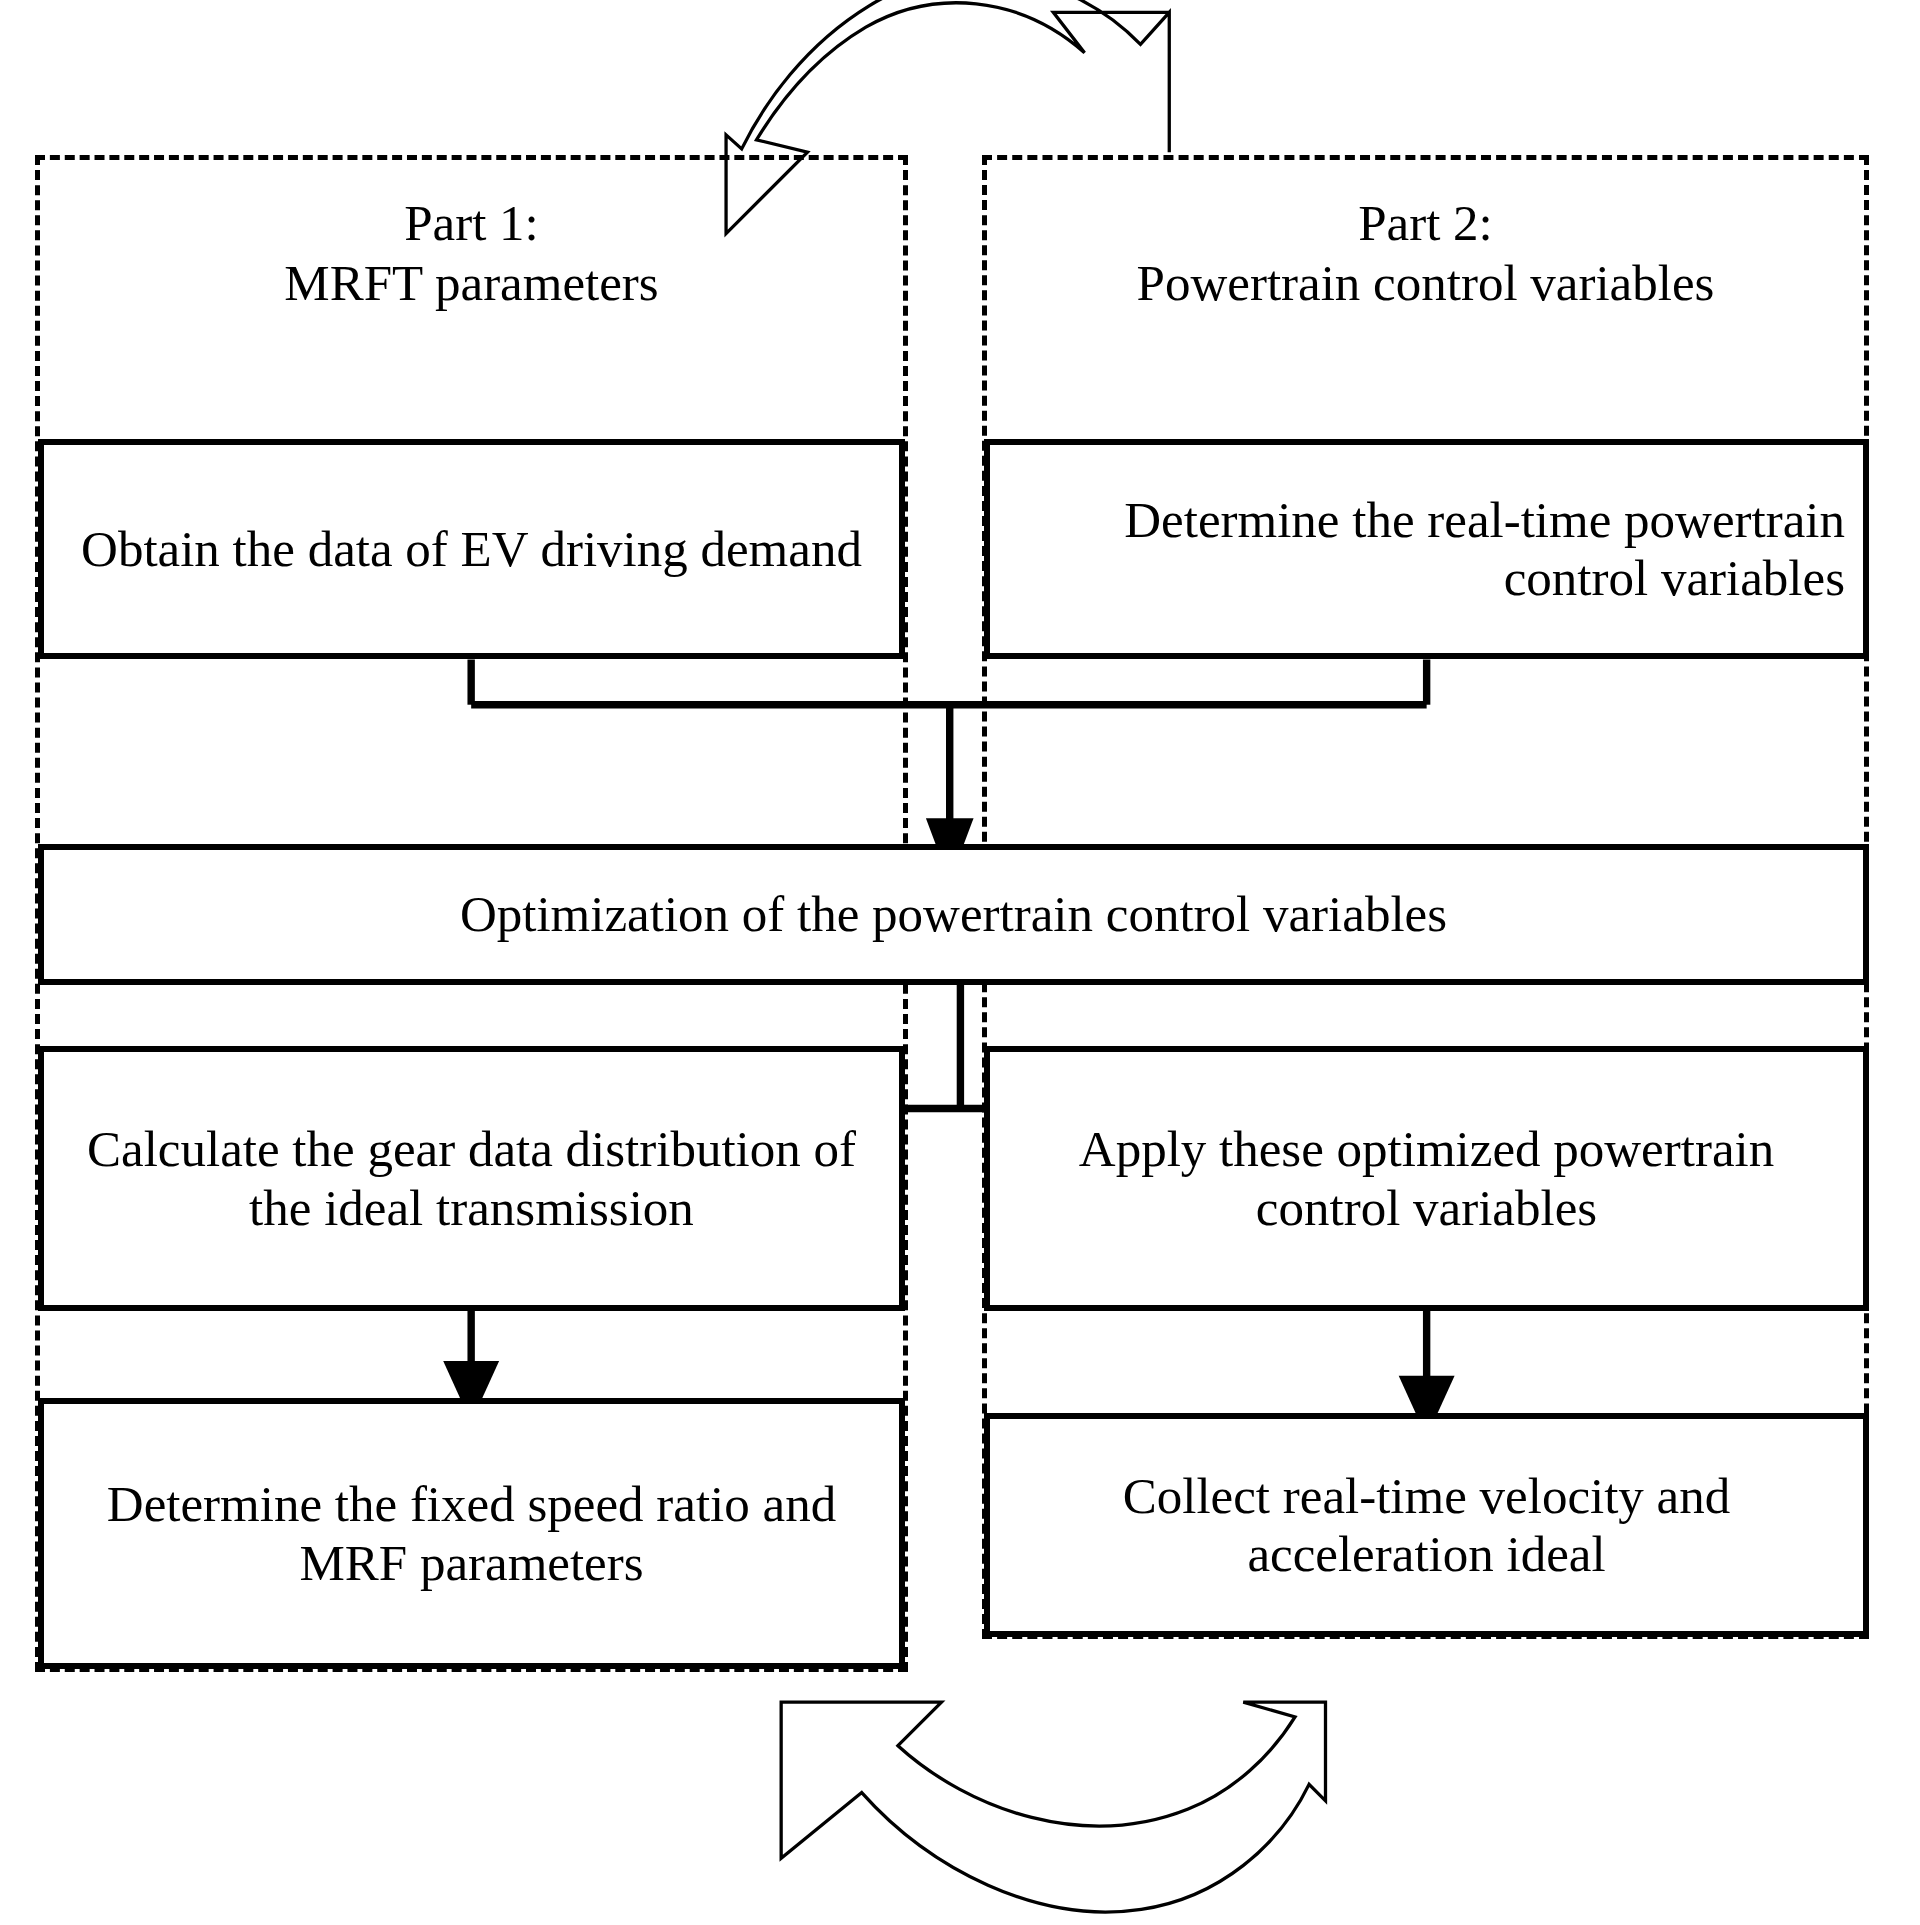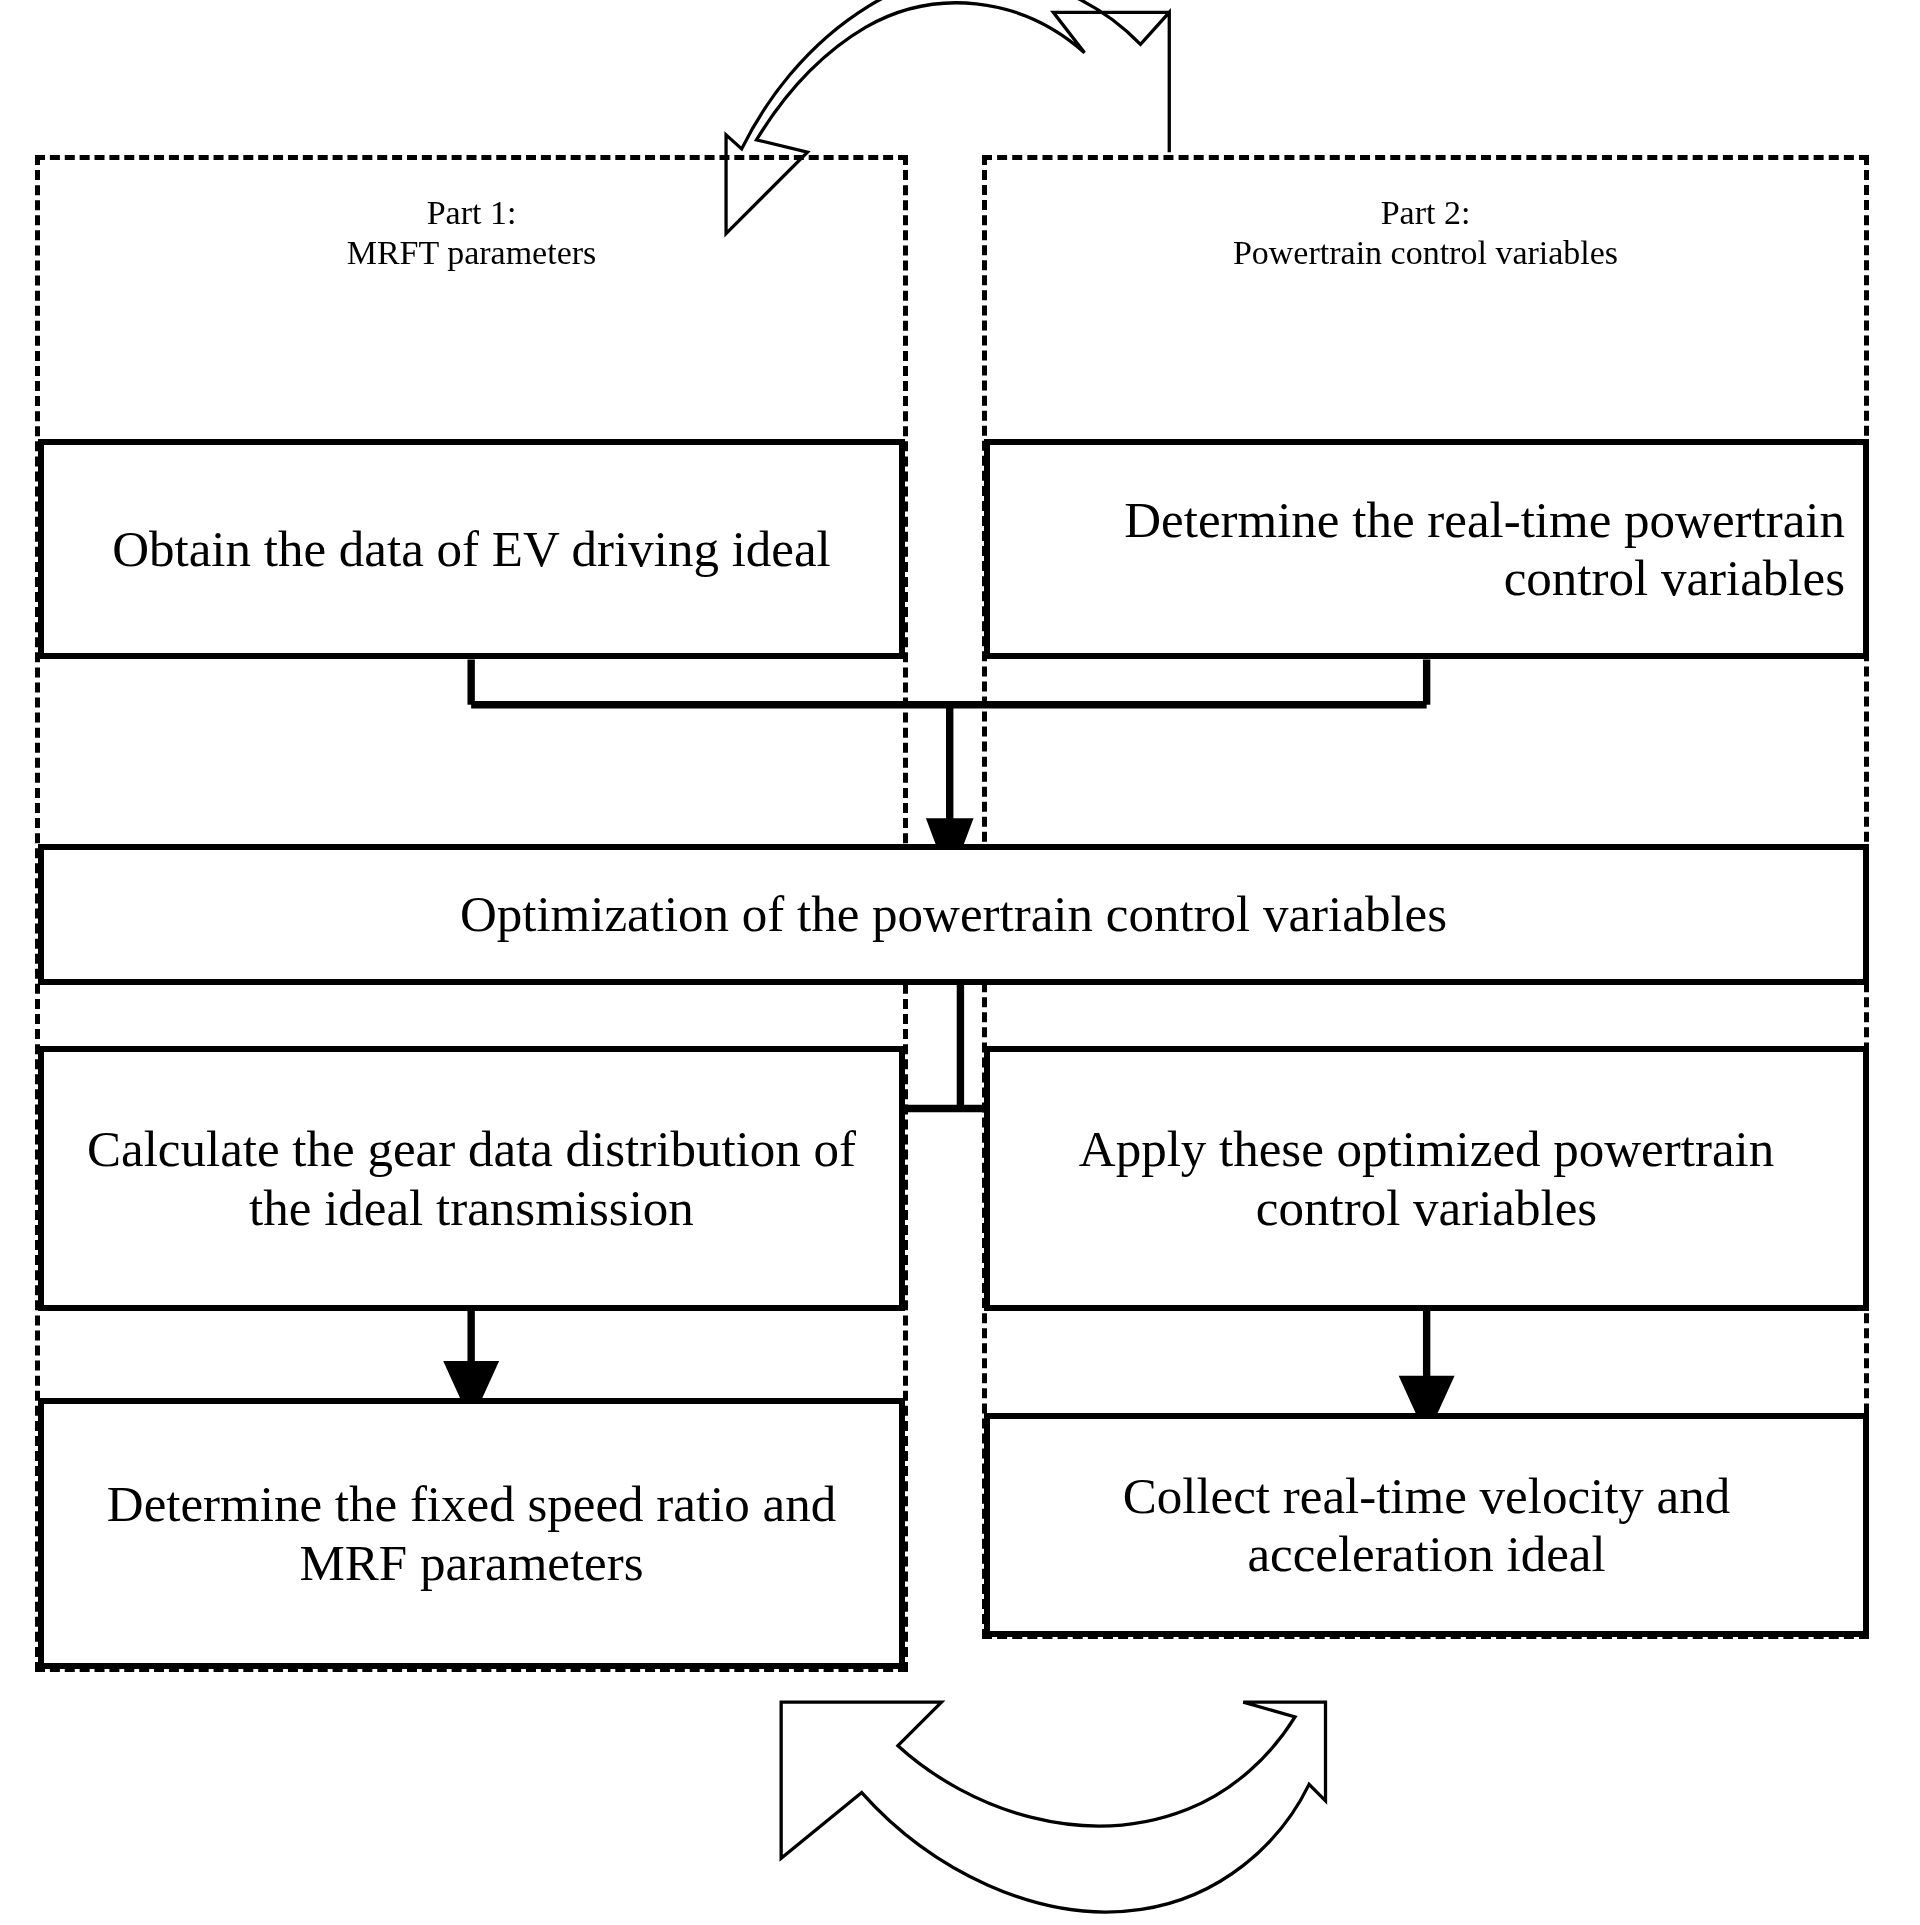--- a/index.html
+++ b/index.html
@@ -26,21 +26,21 @@
     background: transparent;
   }
   #panel-left  { left: 35px;   top: 155px; width: 873px; height: 1517px; }
   #panel-right { left: 982px; top: 155px; width: 887px; height: 1484px; }
 
   .panel-title {
     position: absolute;
     left: 0;
     right: 0;
     text-align: center;
-    font-size: 34px;
+    font-size: 51px;
     line-height: 1.18;
     color: #000000;
     white-space: pre-line;
   }
   #title-left  { top: 33px; }
   #title-right { top: 33px; }
 
   
   .box {
     position: absolute;
@@ -157,21 +157,21 @@
     <g fill="#000000" stroke="none">
 
       <polygon points="1126,995 1184,995 1155,1072"></polygon>
       <polygon points="539,1390 607,1390 573,1472"></polygon>
       <polygon points="1722,1390 1790,1390 1756,1472"></polygon>
       <polygon points="539,1655 607,1655 573,1730"></polygon>
       <polygon points="1701,1673 1769,1673 1735,1748"></polygon>
     </g>
   </svg>
 
-  <div class="box" id="box-p1-s1">Obtain the data of EV driving ideal</div>
+  <div class="box" id="box-p1-s1">Obtain the data of EV driving demand</div>
 
   <div class="box" id="box-p2-s1">Determine the real-time powertrain control variables</div>
 
   <div class="box" id="box-mid">Optimization of the powertrain control variables</div>
 
   <div class="box" id="box-p1-s2">Calculate the gear data distribution of the ideal transmission</div>
 
   <div class="box" id="box-p2-s2">Apply these optimized powertrain control variables</div>
 
   <div class="box" id="box-p1-s3">Determine the fixed speed ratio and MRF parameters</div>

